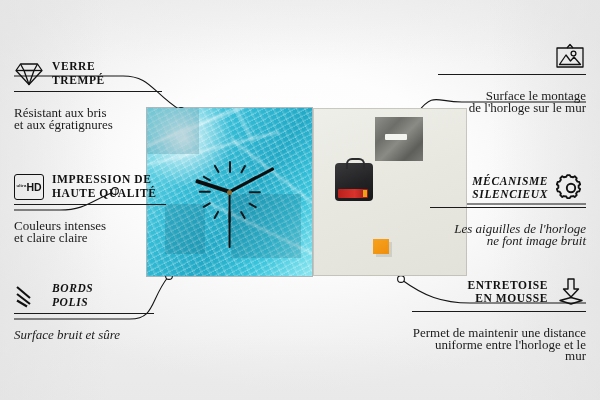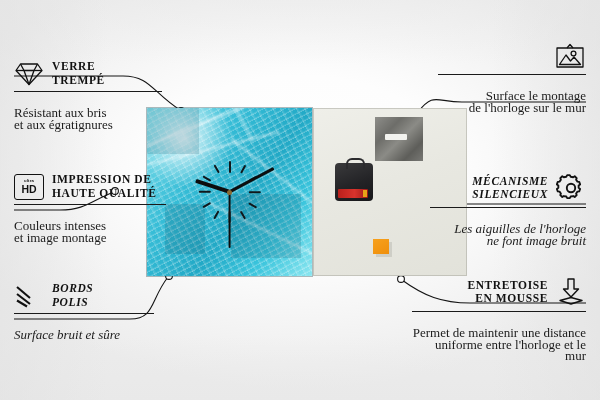--- a/index.html
+++ b/index.html
@@ -35,21 +35,21 @@
   .feat .sub{
     font-size:13px;line-height:11.5px;color:#1b1b1b;white-space:pre-line;margin-top:15px;
   }
   .feat.left .sub{text-align:left;}
   .feat.right .sub{text-align:right;}
   .ico{flex:0 0 auto;display:block;}
 
   
   .hd{
     width:28px;height:24px;border:1.4px solid #111;border-radius:3px;
-    display:flex;flex-direction:column;align-items:center;justify-content:center;
+    display:flex;flex-direction:row;align-items:center;justify-content:center;
     line-height:1;
   }
   .hd .u{font-size:4.2px;font-weight:bold;letter-spacing:.2px;color:#111;font-family:"Liberation Sans",sans-serif;}
   .hd .h{font-size:10.5px;font-weight:bold;color:#111;font-family:"Liberation Sans",sans-serif;margin-top:1px;}
 
   
   .product{position:absolute;left:147px;top:108px;width:320px;height:168px;}
   .clock{
     position:absolute;left:0;top:0;width:165px;height:168px;
     background:
@@ -219,21 +219,21 @@
     <div class="hdr">
       <div class="hd ico">
         <span class="u">ultra</span>
         <span class="h">HD</span>
       </div>
       <div class="ttl">IMPRESSION DE
 HAUTE QUALITÉ</div>
     </div>
     <div class="rule"></div>
     <div class="sub">Couleurs intenses
-et image montage</div>
+et claire claire</div>
   </div>
 
   <div class="feat left" style="left:14px;top:282px;width:140px;font-style:italic;">
     <div class="hdr">
       <svg class="ico" width="30" height="24" viewBox="0 0 30 24">
         <g stroke="#111" stroke-width="2.1" stroke-linecap="butt">
           <path d="M3,3 L16,14"></path>
           <path d="M3,10 L16,20"></path>
           <path d="M3,16.5 L13,22.5"></path>
         </g>

